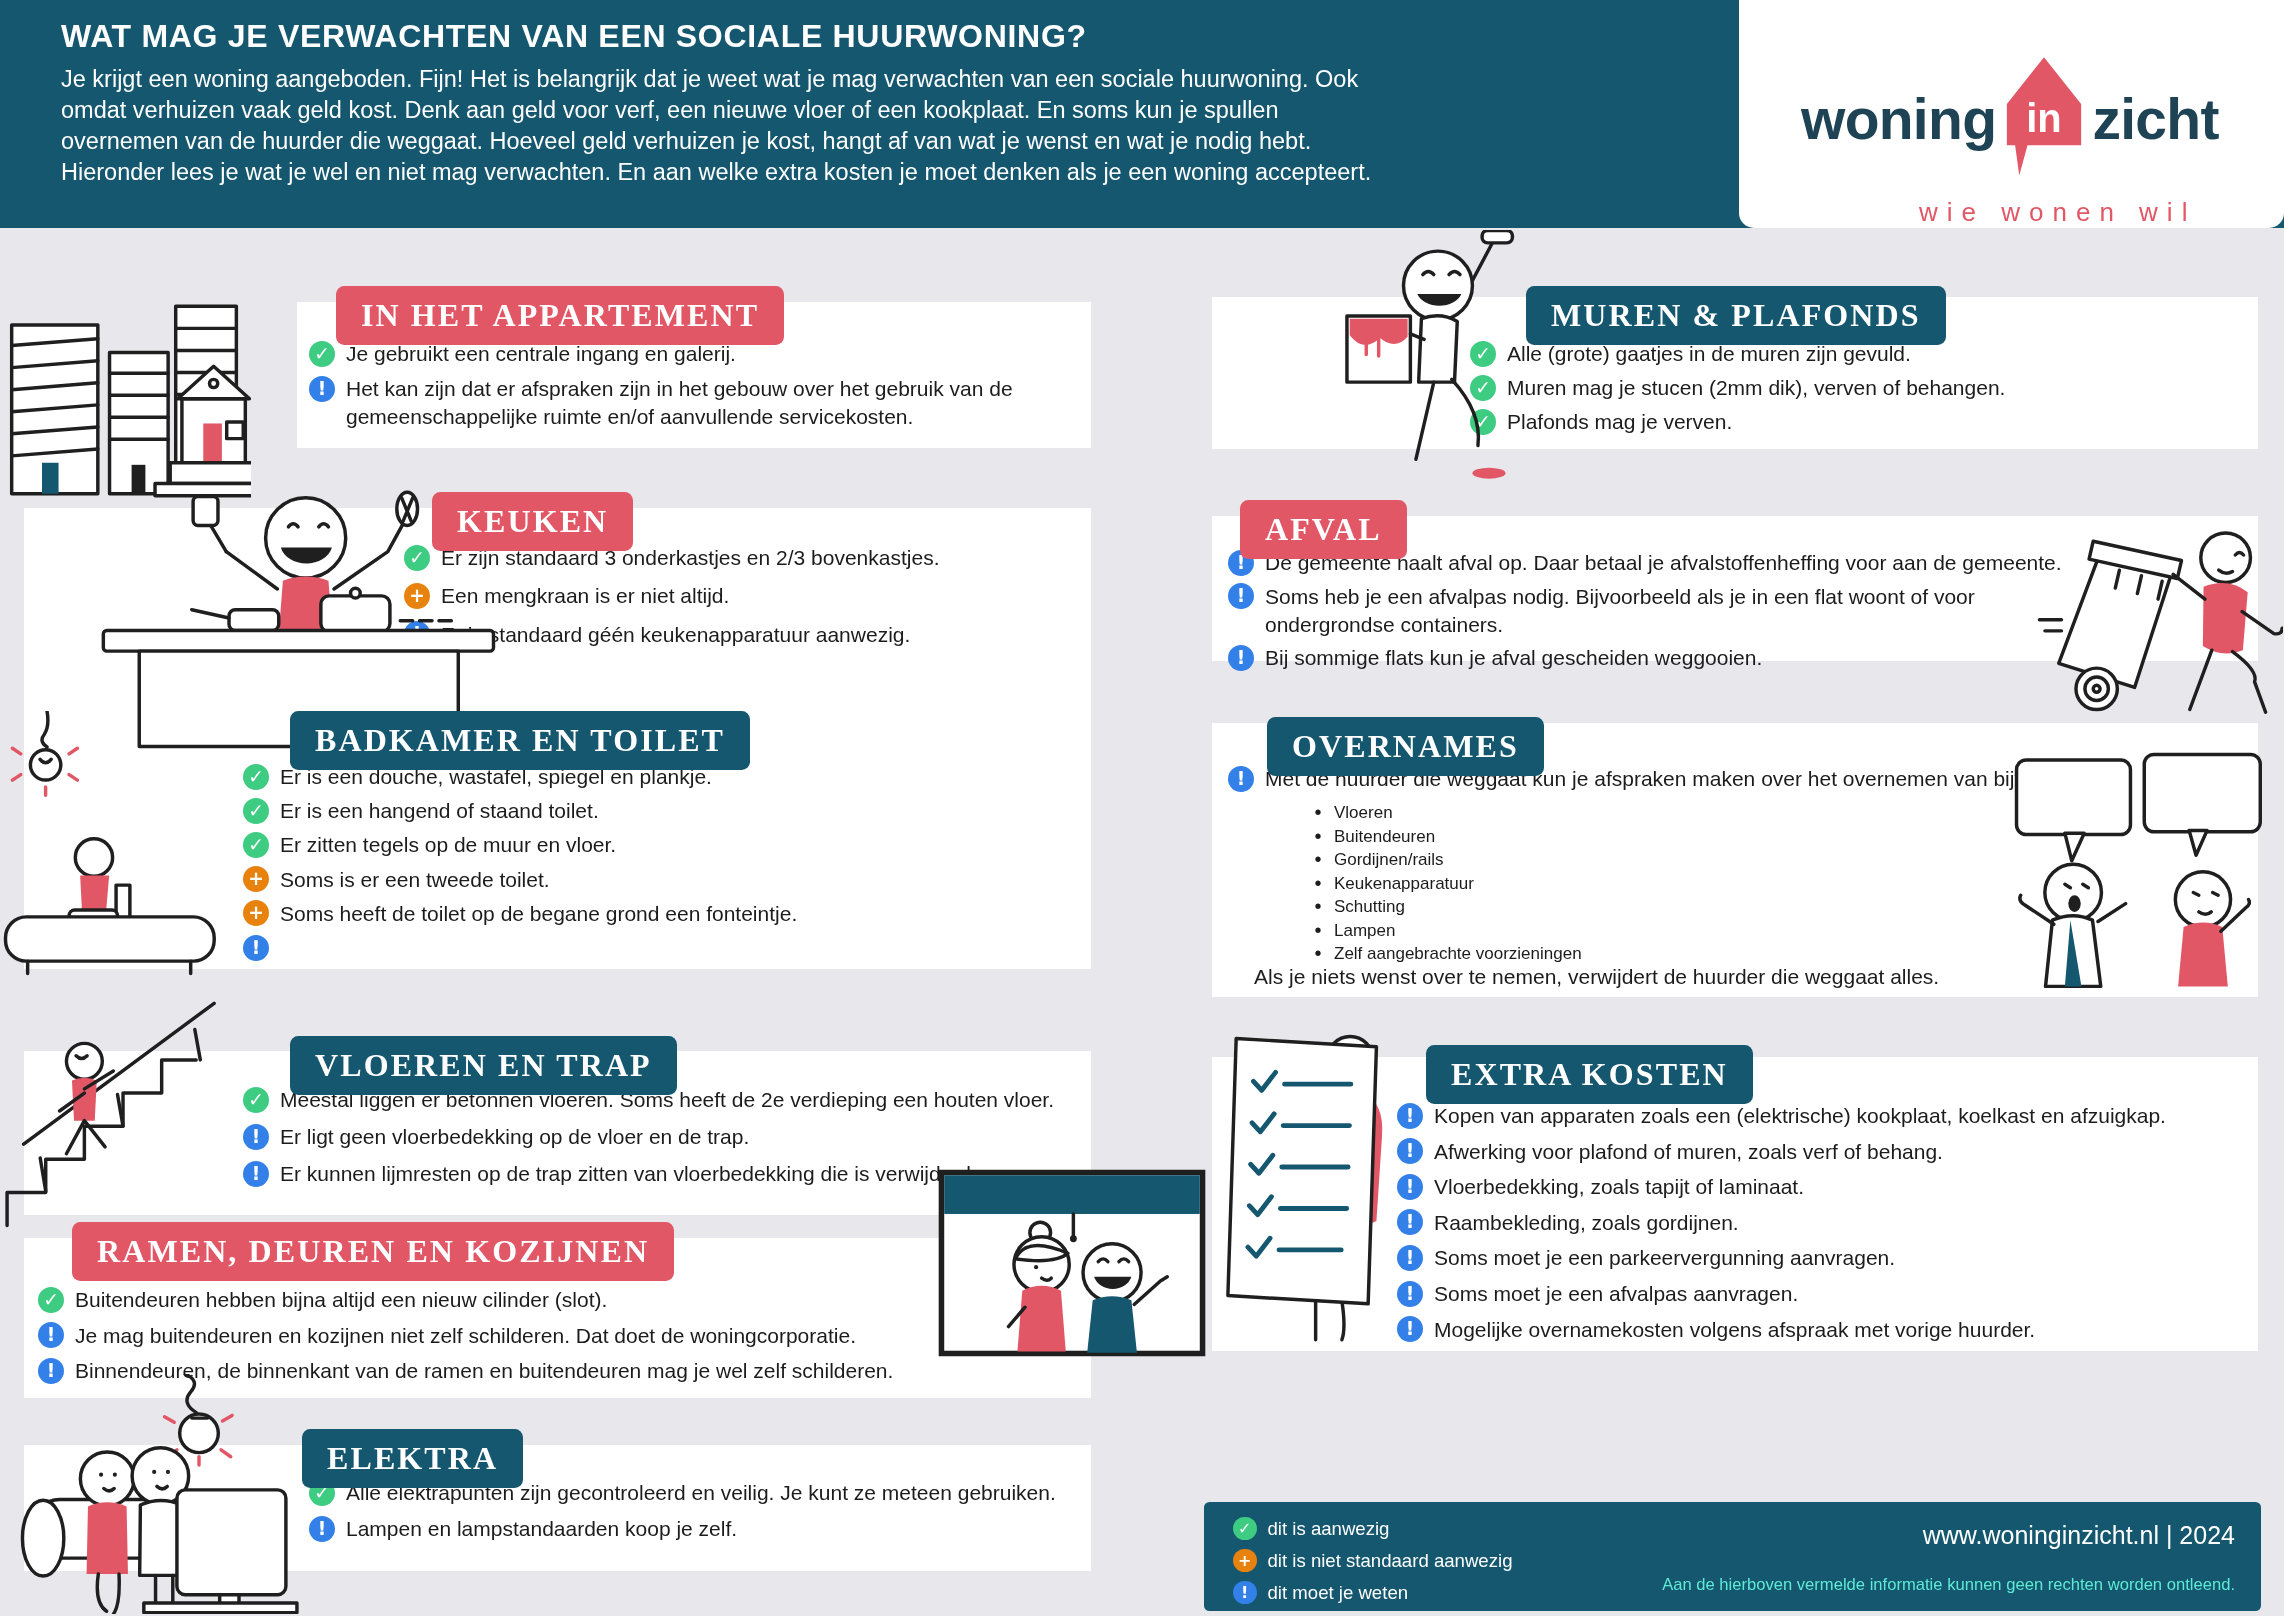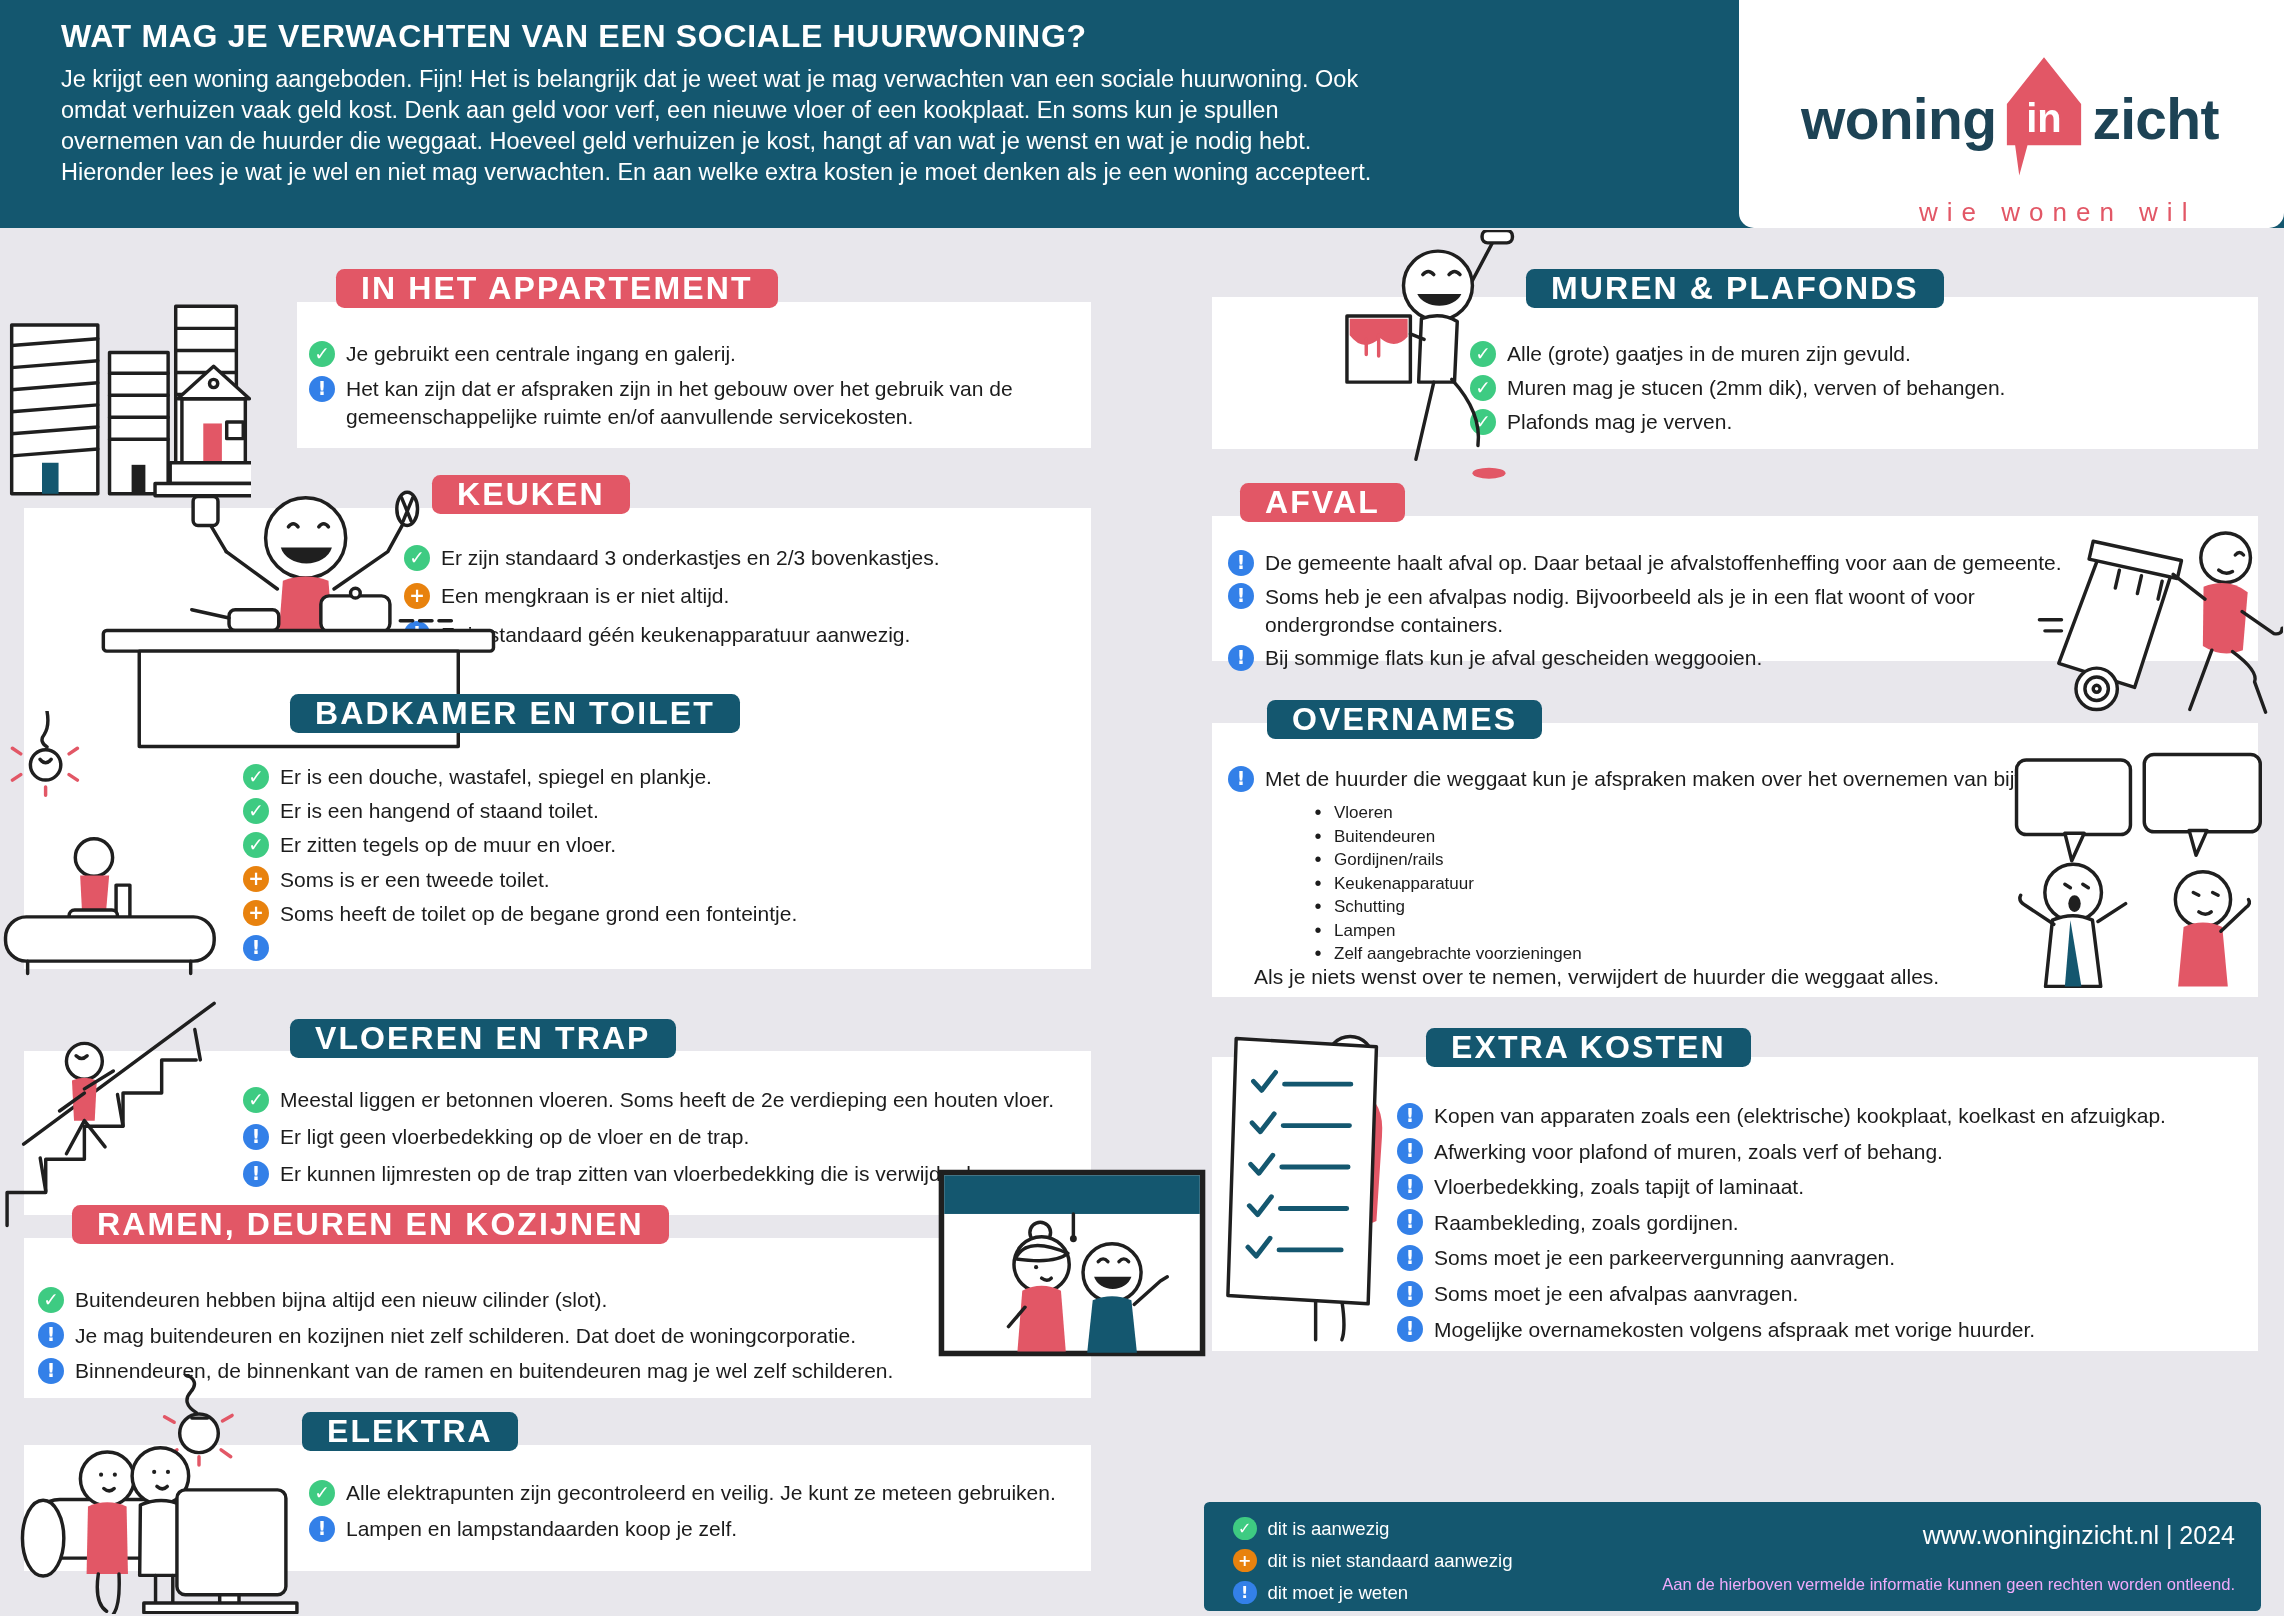--- a/index.html
+++ b/index.html
@@ -14,41 +14,41 @@
   .header-title{position:absolute;left:61px;top:18px;font-size:32px;font-weight:bold;color:#fff;letter-spacing:0.7px;}
   .header-intro{position:absolute;left:61px;top:64px;width:1644px;font-size:23.5px;line-height:31px;color:#fff;white-space:pre-line;}
 
   .logo-card{position:absolute;left:1739px;top:0;width:545px;height:228px;background:#fff;border-radius:0 0 15px 15px;}
   .logo-row{position:absolute;left:62px;top:54px;display:flex;align-items:center;}
   .logo-word{font-size:57px;font-weight:bold;color:var(--navy);letter-spacing:-0.7px;}
   .logo-house{position:relative;width:88px;height:130px;margin:0 4.1px;flex:0 0 auto;top:-4.1px;}
   .logo-tagline{position:absolute;left:180px;top:149px;font-size:26px;color:var(--red);letter-spacing:9px;white-space:nowrap;margin-top:48px;}
 
   .card{position:absolute;background:#fff;z-index:1;}
-  .badge{position:absolute;z-index:3;color:#fff;font-family:Liberation Sans, sans-serif;font-weight:bold;
-         font-size:32px;letter-spacing:2.1px;padding:1px 25px;border-radius:8.3px;white-space:nowrap;}
+  .badge{position:absolute;z-index:3;color:#fff;font-family:Liberation Serif, serif;font-weight:bold;
+         font-size:32px;letter-spacing:2.1px;padding:11px 25px;border-radius:8.3px;white-space:nowrap;margin-top:17px;}
   .badge.red{background:var(--red);} .badge.teal{background:var(--teal);}
 
   .items{position:absolute;z-index:2;list-style:none;display:flex;flex-direction:column;}
   .item{display:flex;gap:11px;font-size:21px;line-height:28px;white-space:pre-line;}
   .ic{flex:0 0 auto;width:26px;height:26px;border-radius:50%;color:#fff;font-weight:bold;font-size:18.6px;
       line-height:26px;text-align:center;margin-top:0.7px;font-family:"DejaVu Sans",sans-serif;}
   .ic.green{background:var(--green);} .ic.orange{background:var(--orange);} .ic.blue{background:var(--blue);}
 
   .sublist{position:absolute;z-index:2;list-style:none;font-size:17px;line-height:23.5px;}
   .sublist li{padding-left:25px;position:relative;}
   .sublist li::before{content:"•";position:absolute;left:5.5px;font-size:20px;}
   .closing{position:absolute;z-index:2;font-size:21px;line-height:28px;}
 
   .footer{position:absolute;left:1204px;top:1502px;width:1057px;height:109px;background:var(--teal);border-radius:5.5px;z-index:1;}
   .legend{position:absolute;left:29px;top:14px;list-style:none;display:flex;flex-direction:column;gap:7px;}
   .legend .item{font-size:18.6px;color:#fff;line-height:25px;align-items:center;}
   .legend .ic{width:23.5px;height:23.5px;line-height:23.5px;font-size:16px;margin-top:0;}
   .footer-site{position:absolute;right:26px;top:19.3px;font-size:25px;color:#fff;}
-  .footer-disclaimer{position:absolute;right:26px;top:73px;font-size:16.6px;color:#f0abfc;}
+  .footer-disclaimer{position:absolute;right:26px;top:73px;font-size:16.6px;color:#5eead4;}
 
   .illus{position:absolute;z-index:2;}
   svg .ln{stroke:#1f1f1f;stroke-width:5;fill:none;stroke-linecap:round;stroke-linejoin:round;}
   svg .fw{stroke:#1f1f1f;stroke-width:5;fill:#fff;stroke-linecap:round;stroke-linejoin:round;}
   svg .fr{fill:var(--red);stroke:none;}
   svg .ft{fill:var(--teal);stroke:none;}
   svg .fk{fill:#1f1f1f;stroke:none;}
   svg .rl{stroke:var(--red);stroke-width:5;fill:none;stroke-linecap:round;}
   svg .tl{stroke:var(--teal);stroke-width:7;fill:none;stroke-linecap:round;stroke-linejoin:round;}
 </style>

